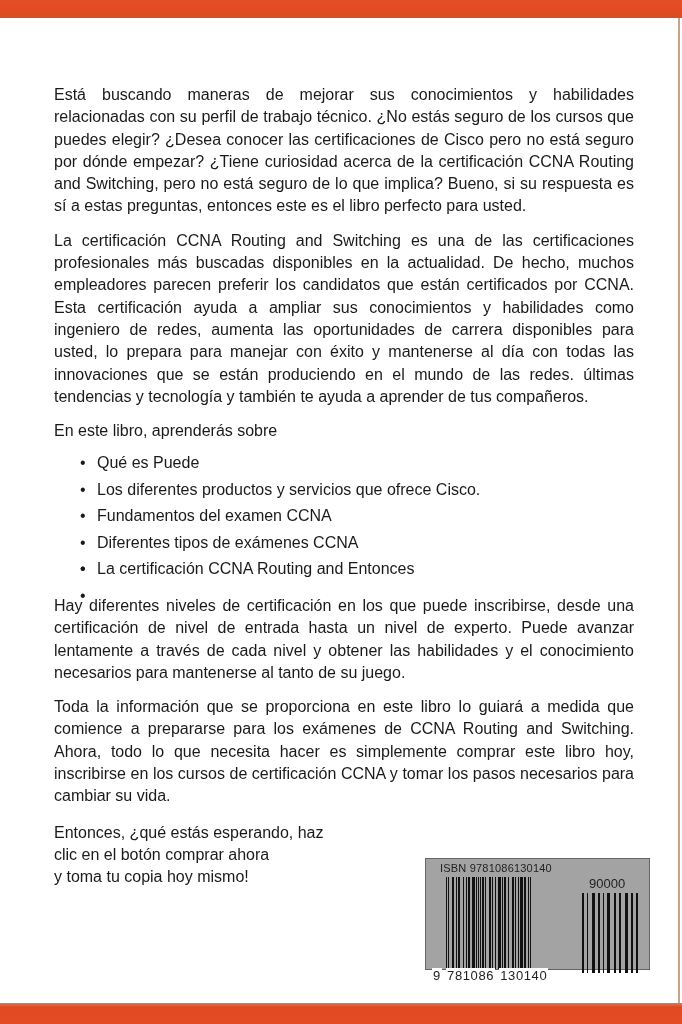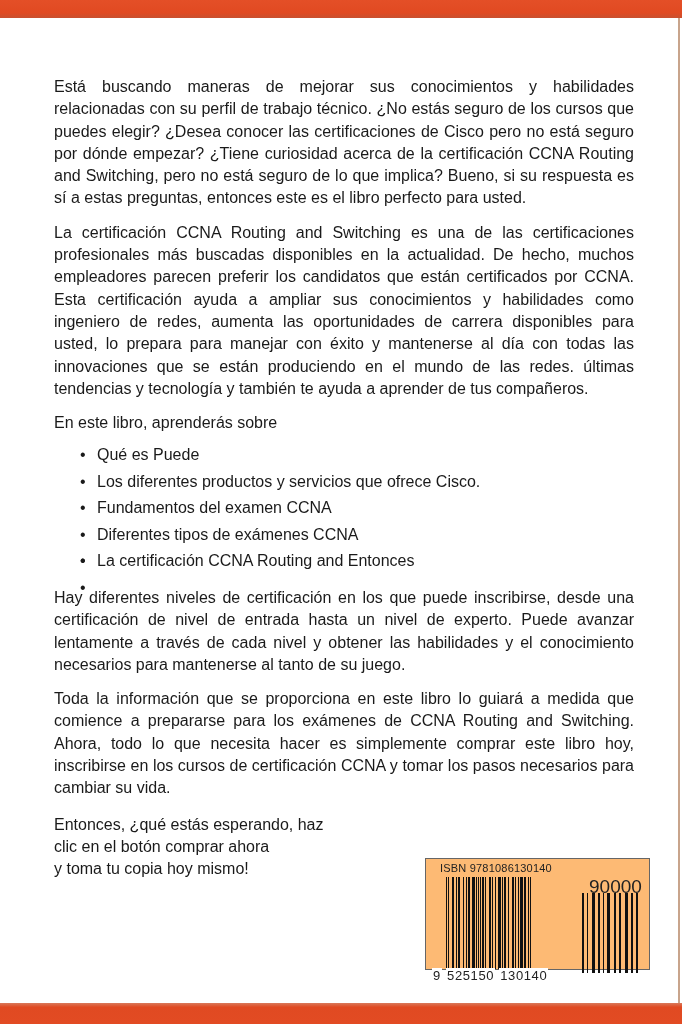--- a/index.html
+++ b/index.html
@@ -18,37 +18,37 @@
     background:linear-gradient(#d9795b 0%, #e04a22 20%, #e24b23 100%);
   }
   .right-edge {
     position:absolute; left:678px; top:18px; width:2px; height:985px;
     background:#c8a48c;
   }
   .content {
     position:absolute; left:54px; top:76px; width:580px;
     font-size:16px; line-height:22.3px;
   }
-  .para { margin:0 0 12px 0; text-align:justify; text-align-last:left; }
+  .para { margin:8px 0 12px 0; text-align:justify; text-align-last:left; }
   .intro { margin:0 0 9px 0; }
   ul.topics { list-style:none; margin:0 0 14px 0; padding:0 0 0 26px; }
   ul.topics li { position:relative; padding-left:17px; line-height:23.5px; margin-bottom:3px; }
   ul.topics li .bullet { position:absolute; left:0; top:0; }
   .closing { margin:14px 0 0 0; line-height:22.3px; text-align:left; width:300px; }
 
   .barcode-box {
     position:absolute; left:425px; top:858px; width:225px; height:112px;
-    border:1.5px solid #666; background:#fdba74; box-sizing:border-box;
+    border:1.5px solid #666; background:#a3a3a3; box-sizing:border-box;
   }
   .isbn-label {
     position:absolute; left:14px; top:3px; font-size:11px; letter-spacing:0.2px;
     font-family:"Liberation Sans Narrow","Liberation Sans", sans-serif; color:#222;
   }
   .price-code {
-    position:absolute; left:163px; top:17px; font-size:19px; color:#222;
+    position:absolute; left:163px; top:17px; font-size:13px; color:#222;
   }
   .bars-main { position:absolute; left:20px; top:18px; width:128px; height:100px; }
   .bars-addon { position:absolute; left:156px; top:34px; width:68px; height:88px; }
   .digits {
     position:absolute; left:6px; top:109px; font-size:13px; color:#222;
     letter-spacing:0.6px; background:transparent;
   }
   .digits span { background:#fff; padding:0 1px; }
 </style>
 </head>
@@ -120,18 +120,18 @@
       <rect x="21" y="0" width="1" height="80" fill="#111"></rect>
       <rect x="25" y="0" width="3" height="80" fill="#111"></rect>
       <rect x="32" y="0" width="2" height="80" fill="#111"></rect>
       <rect x="37" y="0" width="2" height="80" fill="#111"></rect>
       <rect x="43" y="0" width="3" height="80" fill="#111"></rect>
       <rect x="49" y="0" width="2" height="80" fill="#111"></rect>
       <rect x="54" y="0" width="2" height="80" fill="#111"></rect>
     </svg>
   <div class="digits">
     <span>9</span>
-    <span>525150</span>
+    <span>781086</span>
     <span>130140</span>
   </div>
 </div>
 
 <div class="bar-bottom"></div>
 
 </body></html>

